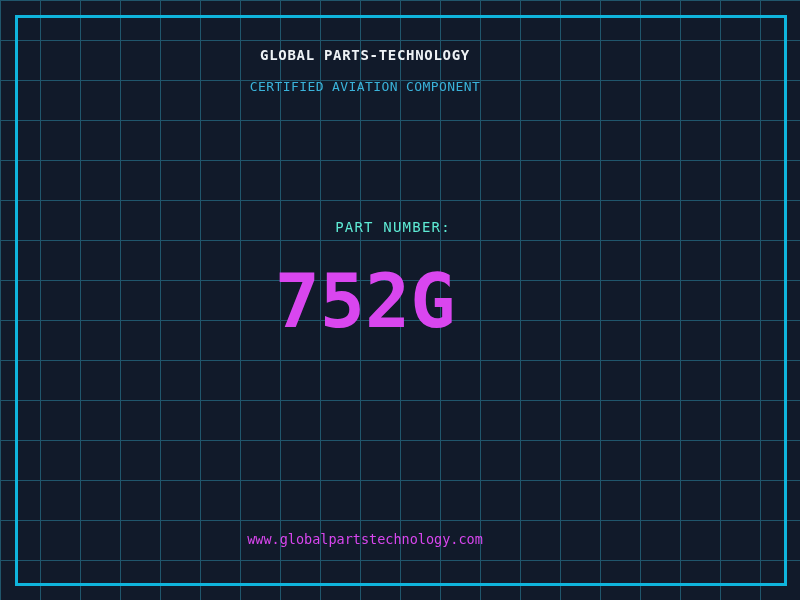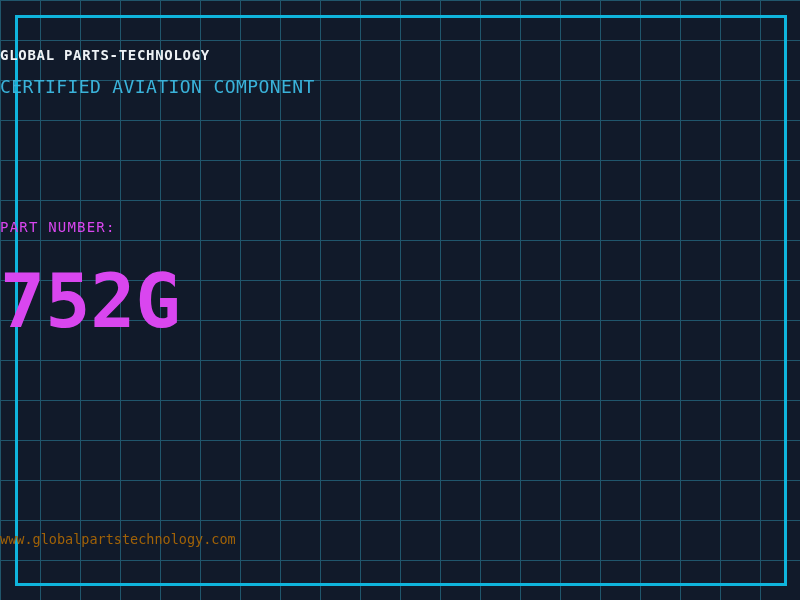--- a/index.html
+++ b/index.html
@@ -34,58 +34,59 @@
     top: 15px;
     width: 772px;
     height: 571px;
     box-sizing: border-box;
     border: 3px solid #0fb4dc;
   }
   .txt {
     position: absolute;
     left: 0;
     width: 730px;
-    text-align: left;
+    text-align: center;
     white-space: pre;
   }
   .title {
     top: 47px;
     font-size: 14px;
     line-height: 16px;
     font-weight: bold;
     letter-spacing: 0.7px;
     color: #eef2f5;
   }
   .subtitle {
     top: 79px;
-    font-size: 18px;
+    font-size: 13px;
     line-height: 16px;
     letter-spacing: 0.4px;
     color: #3ab3da;
   }
   .part-label {
     top: 219px;
     font-size: 14px;
     line-height: 16px;
     letter-spacing: 1.2px;
-    color: #d946ef;
+    color: #5eead4;
+    padding-left: 28px;
   }
   .part-number {
     top: 264px;
     font-size: 75px;
     line-height: 75px;
     font-weight: bold;
     letter-spacing: 0px;
     color: #d946ef;
   }
   .website {
     top: 531px;
     font-size: 13.5px;
     line-height: 16px;
-    color: #a16207;
+    color: #d946ef;
   }
 </style>
 </head>
 <body>
 
 <div class="canvas">
   <div class="grid-bg"></div>
   <div class="frame"></div>
 
   <div class="txt title">GLOBAL PARTS-TECHNOLOGY</div>

